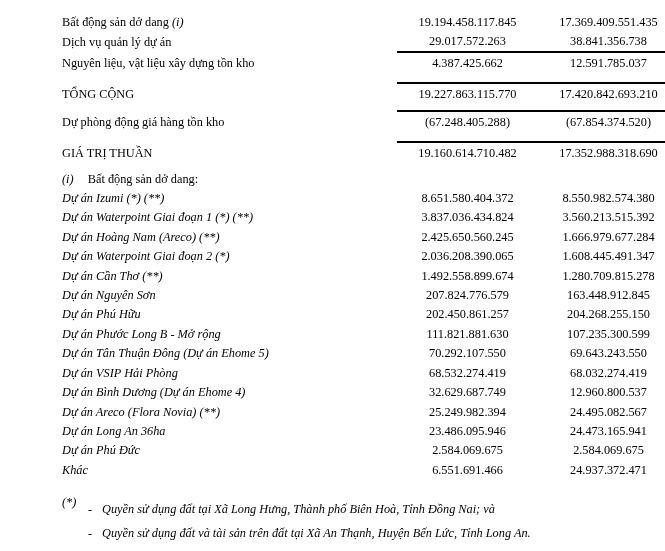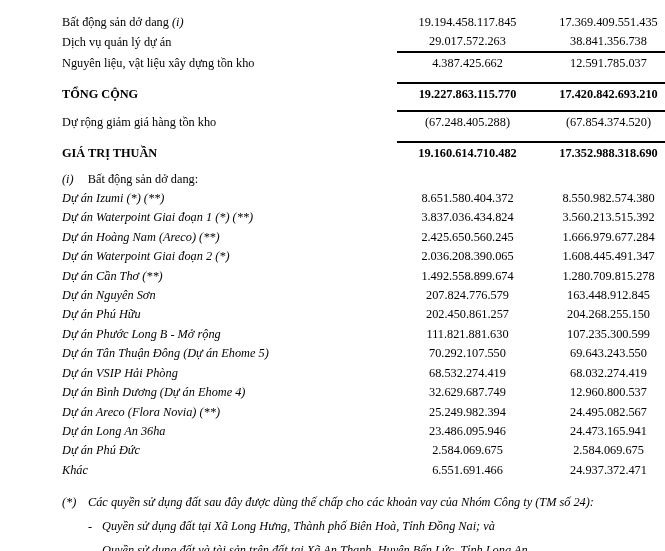--- a/index.html
+++ b/index.html
@@ -38,21 +38,21 @@
     text-align: left;
     padding-right: 6px;
   }
   td.num {
     width: 141px;
     text-align: center;
     padding-right: 2px;
     font-variant-numeric: tabular-nums;
   }
   .bold {
-    font-weight: bold;
+    font-weight: normal;
   }
   .italic {
     font-style: italic;
   }
   .indent1 {
     padding-left: 18px;
   }
   .rule-top-cell {
     border-top: 2px solid #000000;
     padding-top: 2px !important;
@@ -143,21 +143,21 @@
         <td class="label bold">TỔNG CỘNG</td>
         <td class="num bold rule-top-cell">19.227.863.115.770</td>
         <td class="num bold rule-top-cell">17.420.842.693.210</td>
       </tr>
       <tr class="small-gap">
           <td></td>
           <td></td>
           <td></td>
         </tr>
       <tr>
-        <td class="label">Dự rộng giảm giá hàng tồn kho</td>
+        <td class="label">Dự phòng động giá hàng tồn kho</td>
         <td class="num rule-top-cell">(67.248.405.288)</td>
         <td class="num rule-top-cell">(67.854.374.520)</td>
       </tr>
       <tr class="spacer-row">
           <td></td>
           <td></td>
           <td></td>
         </tr>
       <tr>
         <td class="label bold">GIÁ TRỊ THUẦN</td>
@@ -249,21 +249,20 @@
         <td class="num">24.937.372.471</td>
       </tr>
     </tbody>
   </table>
 
   <div class="notes">
 
     <div class="note-block">
       <div class="note-marker">(*)</div>
       <div class="note-body ital">
-        <span>Các quyền sử dụng đất sau đây được dùng thế chấp cho các khoản vay của Nhóm Công ty (TM số 24):</span>
         <div class="sub-note">
           <div class="dash">-</div>
           <div class="sub-text">Quyền sử dụng đất tại Xã Long Hưng, Thành phố Biên Hoà, Tỉnh Đồng Nai; và</div>
         </div>
         <div class="sub-note">
           <div class="dash">-</div>
           <div class="sub-text">Quyền sử dụng đất và tài sản trên đất tại Xã An Thạnh, Huyện Bến Lức, Tỉnh Long An.</div>
         </div>
       </div>
     </div>

